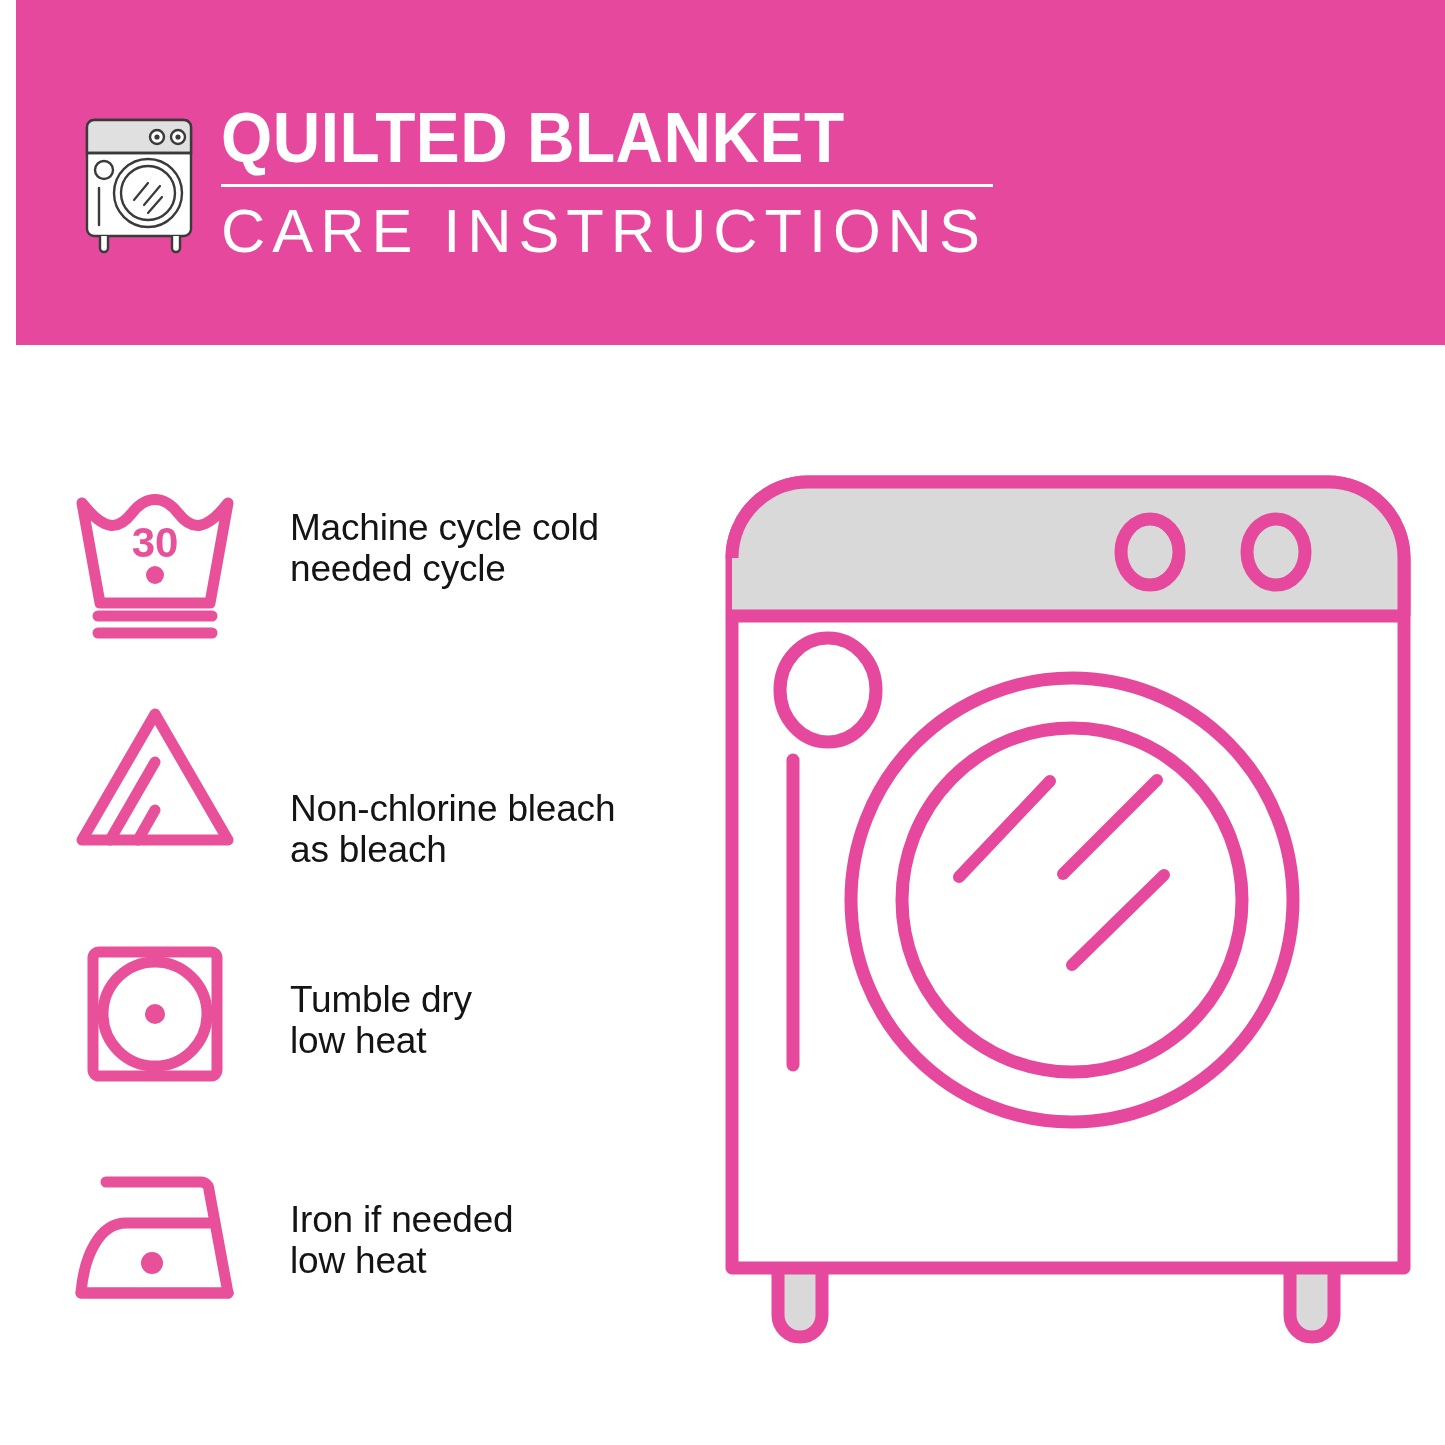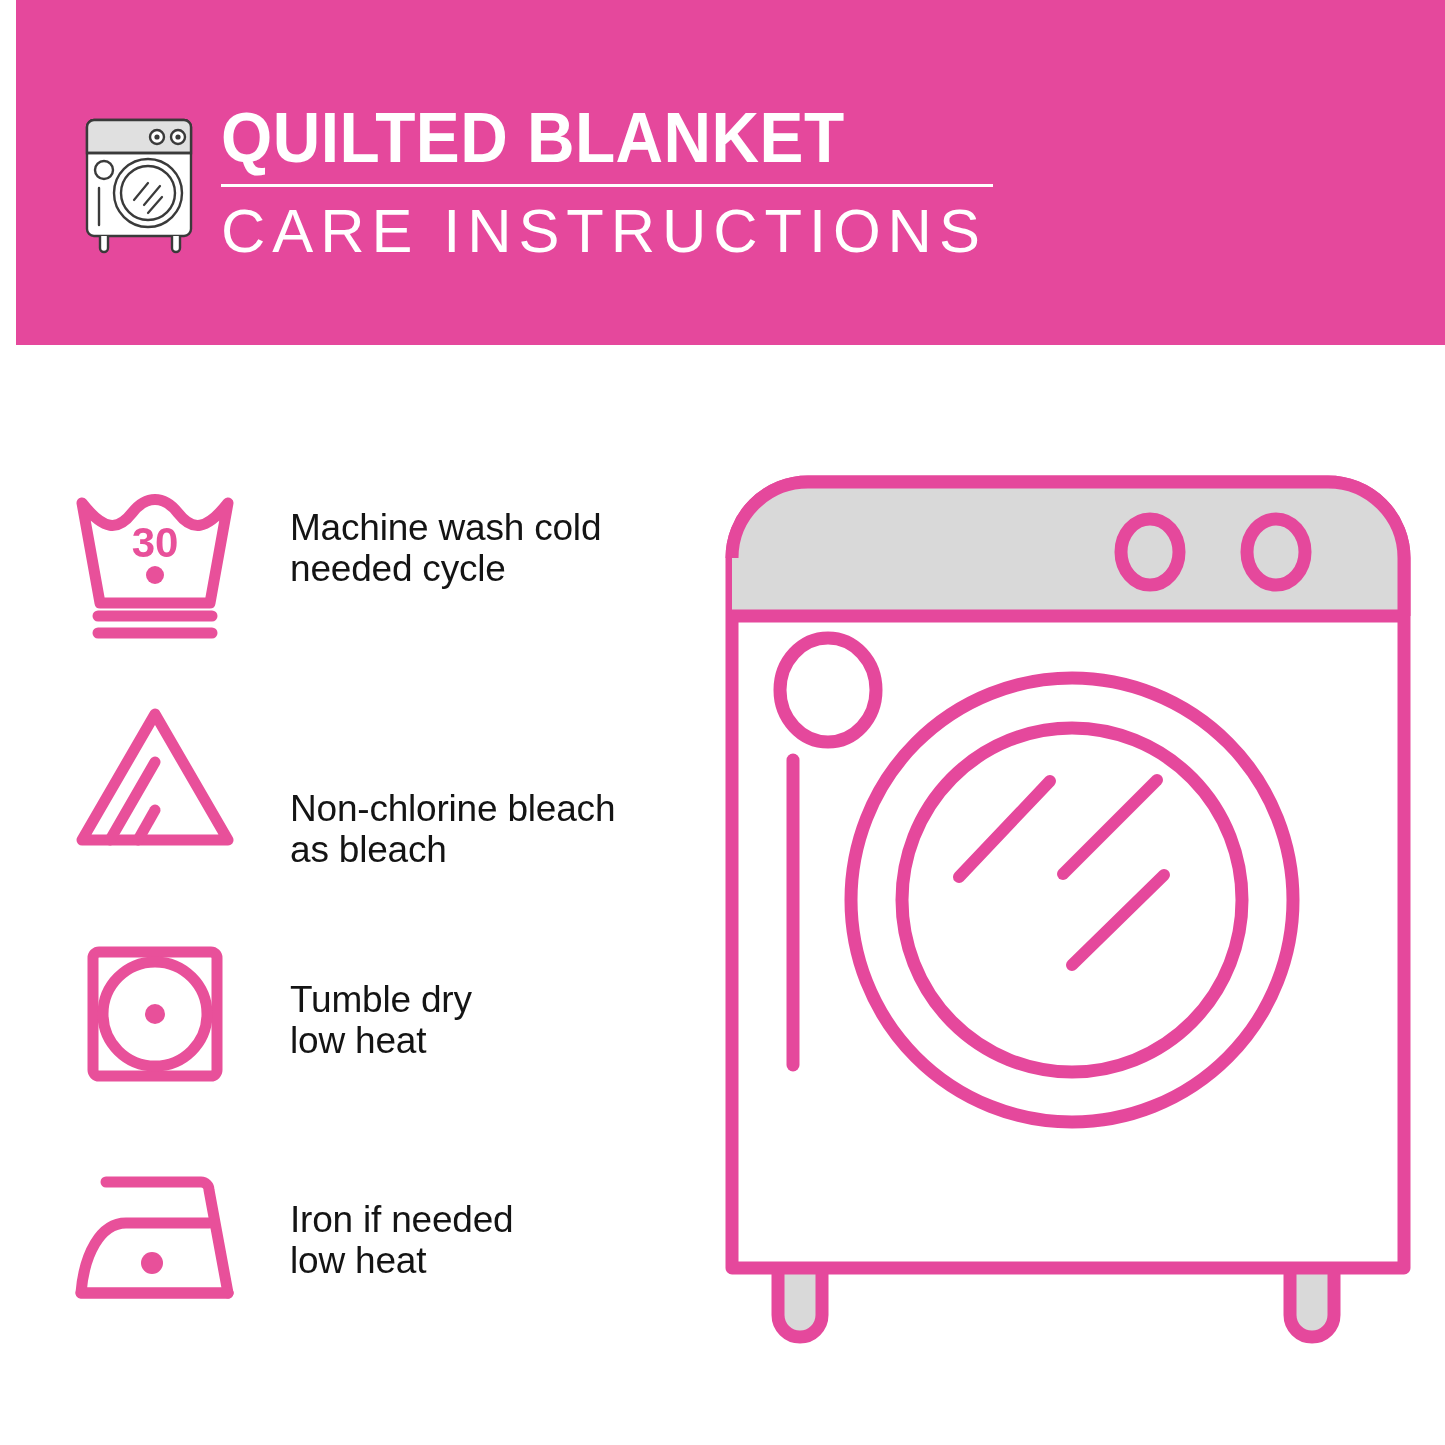--- a/index.html
+++ b/index.html
@@ -169,21 +169,21 @@
                      L140 118 L30 118 Z"></path>
 
             <line x1="28" y1="131" x2="142" y2="131"></line>
             <line x1="28" y1="148" x2="142" y2="148"></line>
           </g>
           <text x="85" y="72" text-anchor="middle" font-family="Liberation Sans, sans-serif" font-weight="700" font-size="42" fill="#e8509a">30</text>
           <circle cx="85" cy="90" r="9" fill="#e8509a"></circle>
         </svg>
       </div>
       <div class="care-text" style="top:22px;">
-        <span class="ln">Machine wash cold</span>
+        <span class="ln">Machine cycle cold</span>
         <span class="ln">needed cycle</span>
       </div>
     </div>
 
     <div class="care-row" style="top:355px;">
       <div class="care-icon-wrap" style="top:0px;">
         <svg viewBox="0 0 170 160" width="170" height="160">
           <g fill="none" stroke="#e8509a" stroke-width="11" stroke-linecap="round" stroke-linejoin="round">
             <path d="M85 14 L158 140 L12 140 Z"></path>
             <line x1="85" y1="62" x2="40" y2="140"></line>

